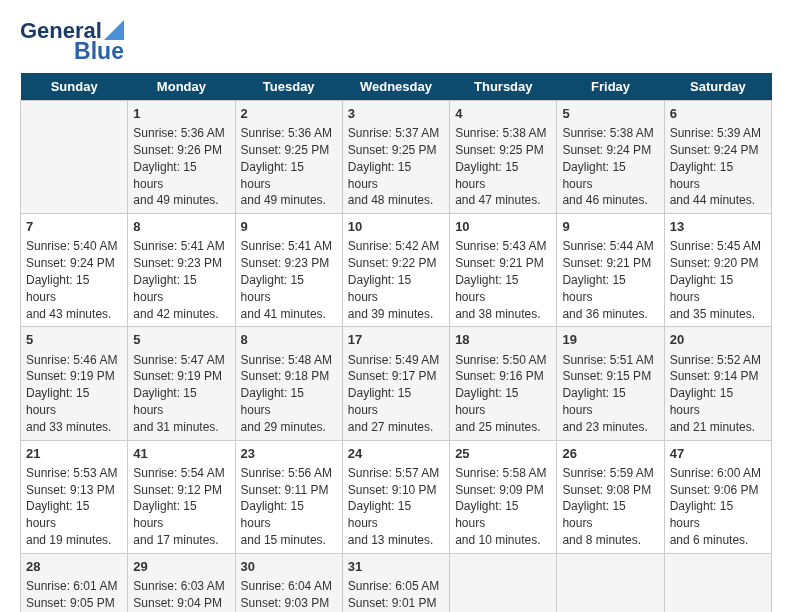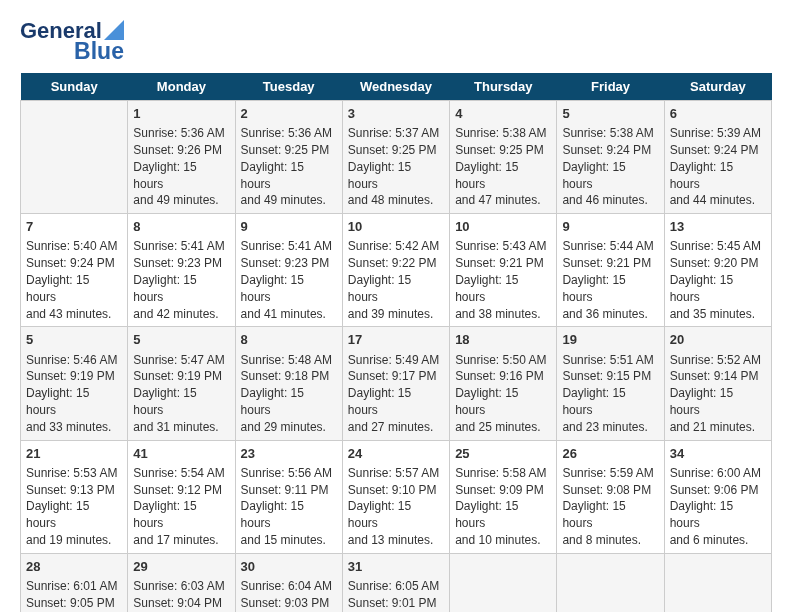--- a/index.html
+++ b/index.html
@@ -213,21 +213,21 @@
         </td>
         <td>
           <span class="day-number">25</span>
           <div class="day-info">Sunrise: 5:58 AM<br>Sunset: 9:09 PM<br>Daylight: 15 hours<br>and 10 minutes.</div>
         </td>
         <td>
           <span class="day-number">26</span>
           <div class="day-info">Sunrise: 5:59 AM<br>Sunset: 9:08 PM<br>Daylight: 15 hours<br>and 8 minutes.</div>
         </td>
         <td>
-          <span class="day-number">34</span>
+          <span class="day-number">47</span>
           <div class="day-info">Sunrise: 6:00 AM<br>Sunset: 9:06 PM<br>Daylight: 15 hours<br>and 6 minutes.</div>
         </td>
       </tr>
       <tr>
         <td>
           <span class="day-number">28</span>
           <div class="day-info">Sunrise: 6:01 AM<br>Sunset: 9:05 PM<br>Daylight: 15 hours<br>and 3 minutes.</div>
         </td>
         <td>
           <span class="day-number">29</span>

